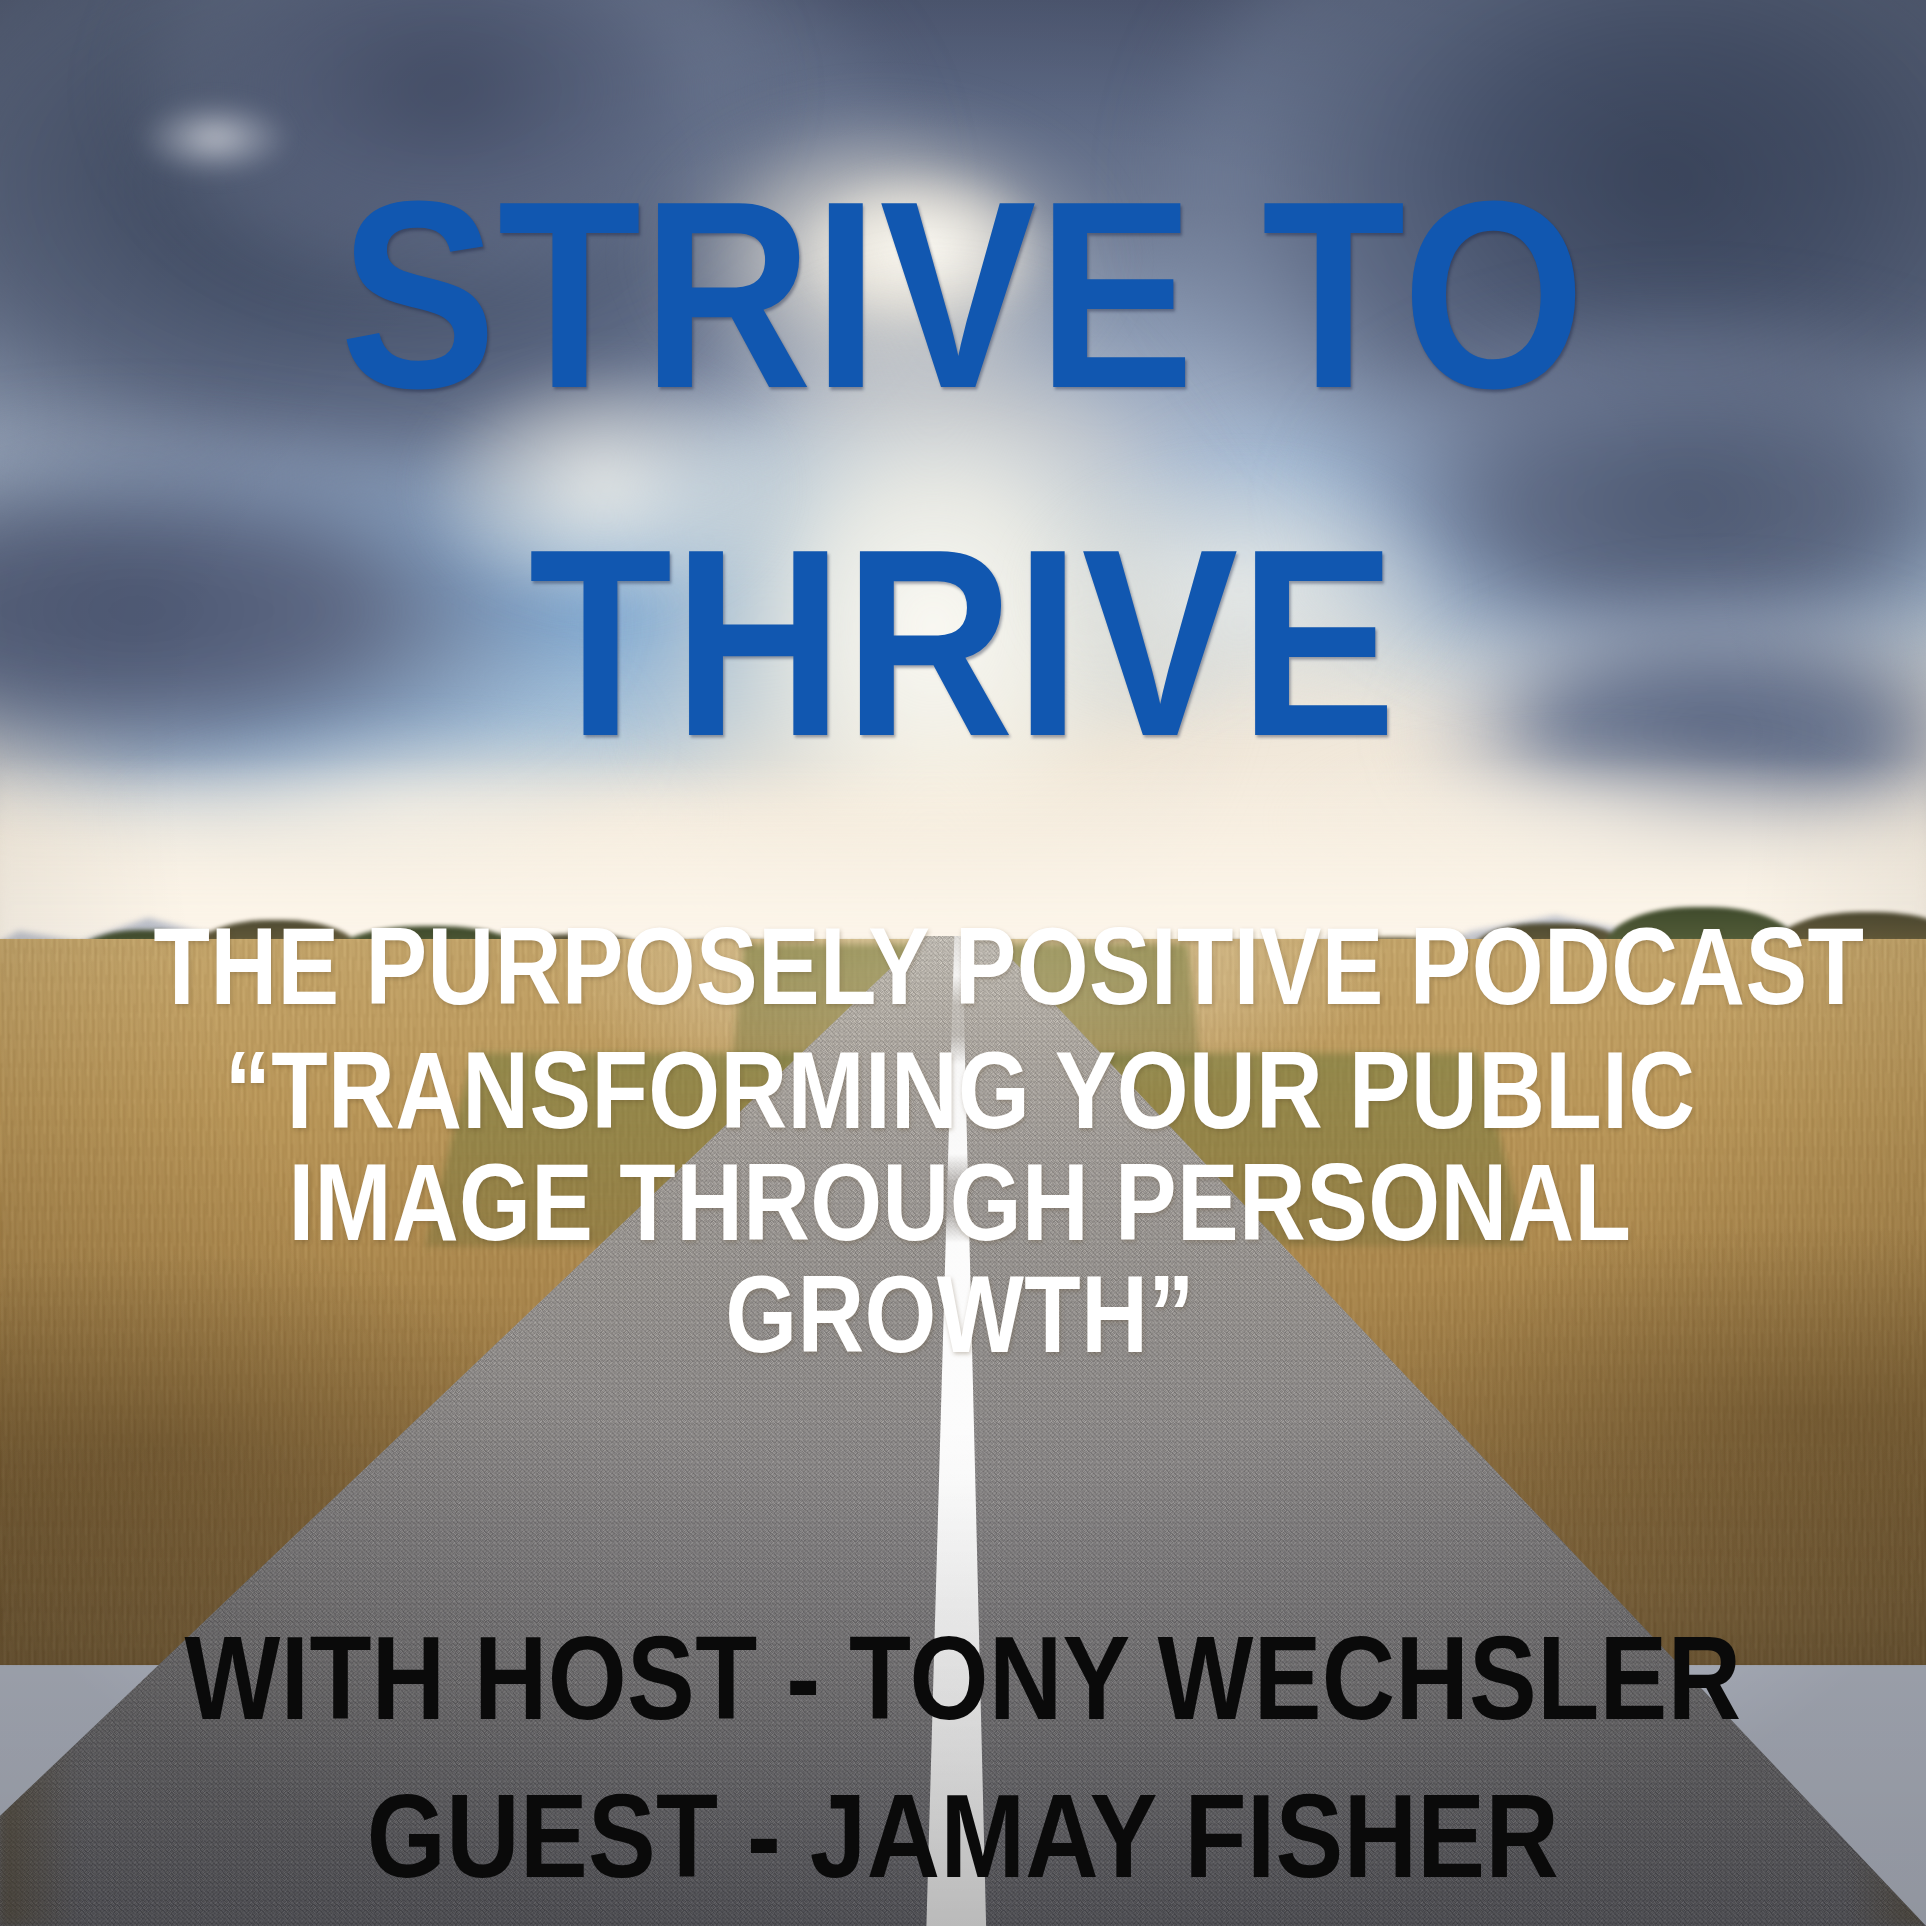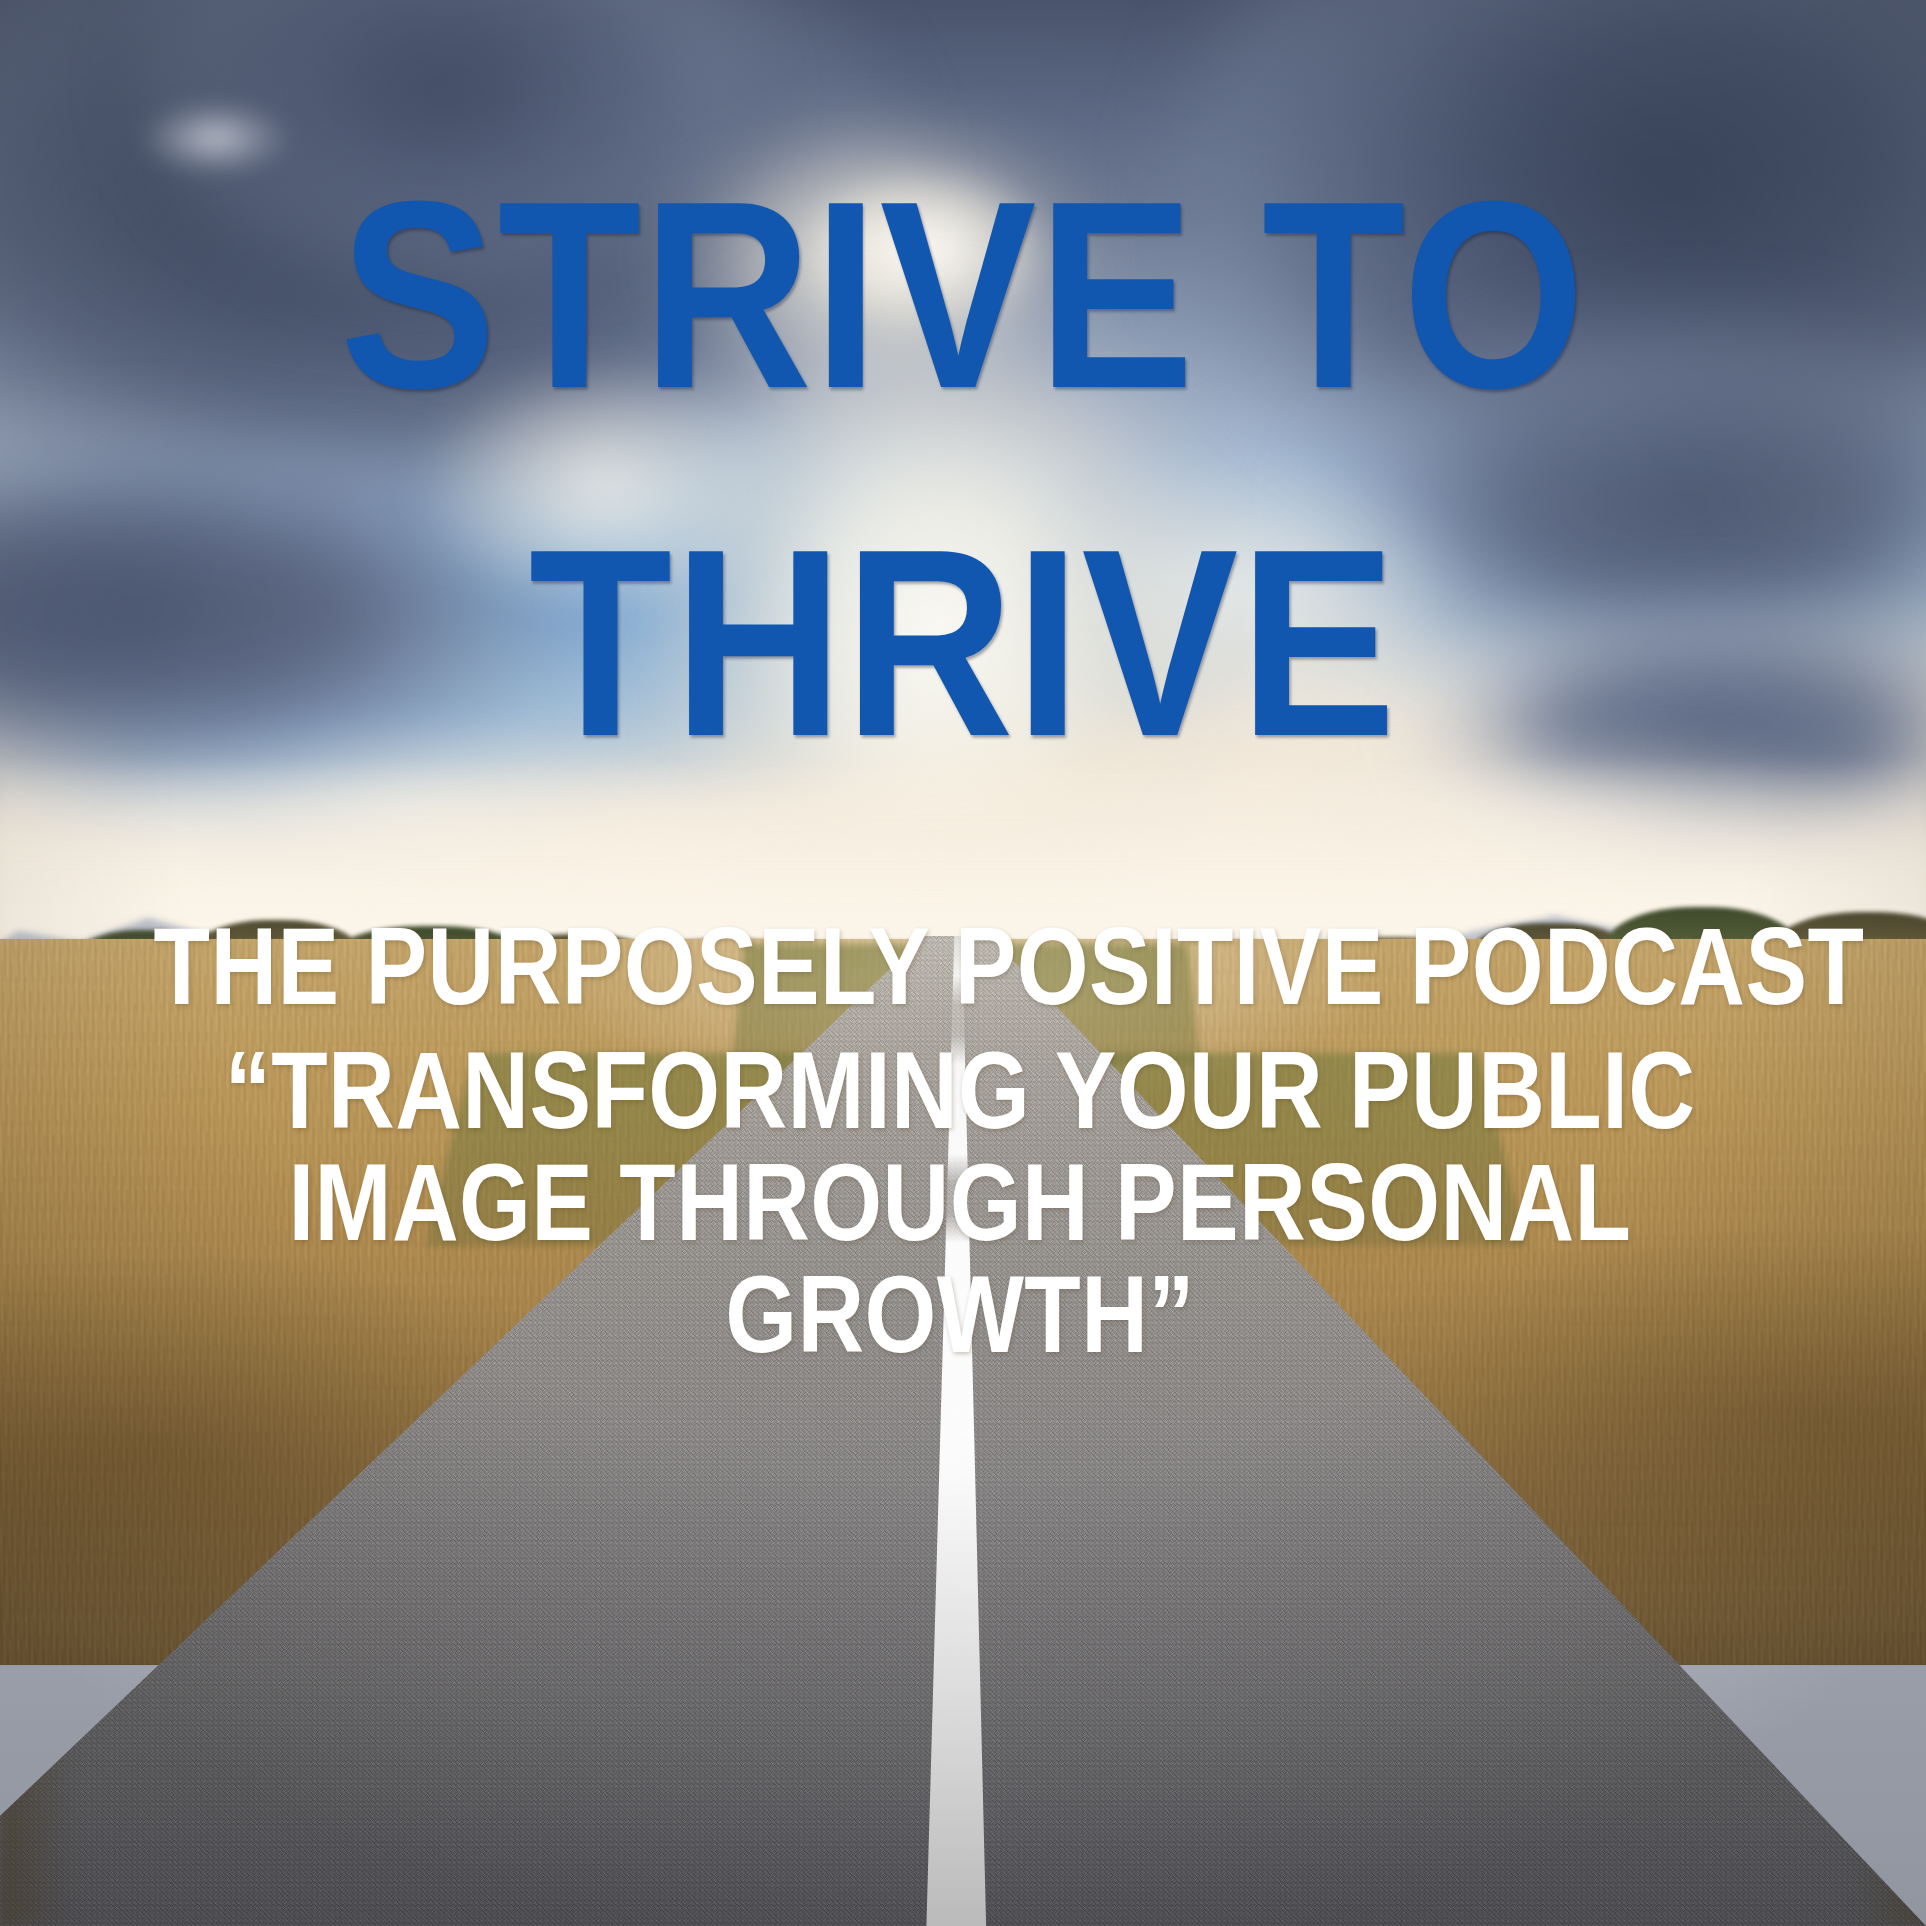--- a/index.html
+++ b/index.html
@@ -465,16 +465,20 @@
 
     <div class="headline hl-2">THRIVE</div>
 
     <div class="sub-block">
       <div class="subline">THE PURPOSELY POSITIVE PODCAST</div>
       <div class="subline tag-line">“TRANSFORMING YOUR PUBLIC</div>
       <div class="subline">IMAGE THROUGH PERSONAL</div>
       <div class="subline">GROWTH”</div>
     </div>
 
+    <div class="credit-block">
+      <div class="creditline">WITH HOST - TONY WECHSLER</div>
+      <div class="creditline">GUEST - JAMAY FISHER</div>
+    </div>
 
   </div>
 </div>
 
 
 </body></html>

